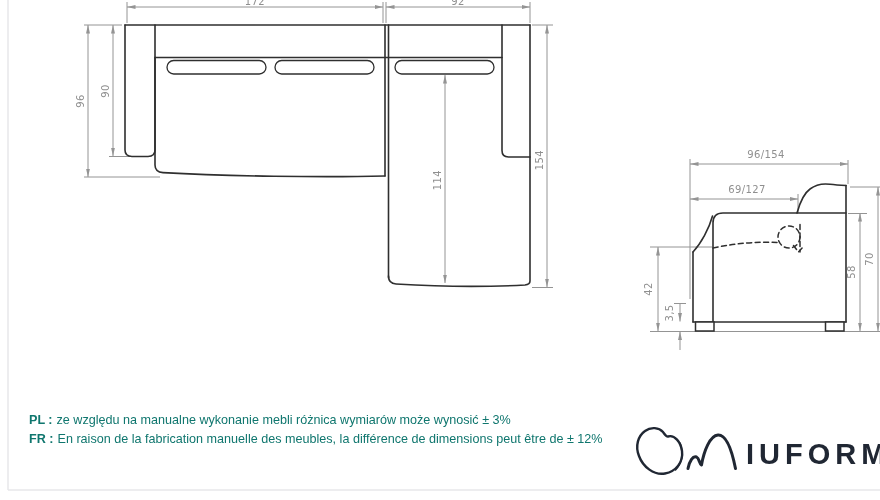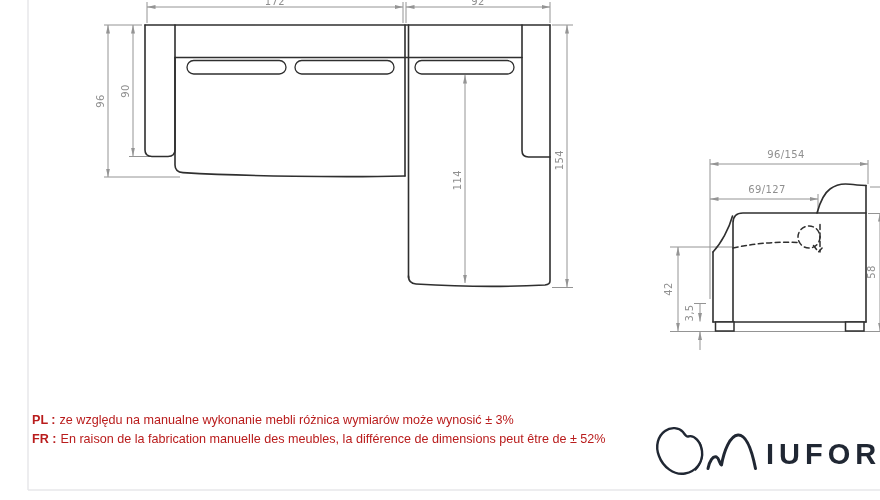--- a/index.html
+++ b/index.html
@@ -1,31 +1,31 @@
 <!DOCTYPE html>
 <html><head>
 <meta charset="utf-8">
 <style>
   html,body{margin:0;padding:0;background:#ffffff;}
   body{width:880px;height:500px;position:relative;overflow:hidden;
        font-family:"Liberation Sans", sans-serif;}
-  .stage{position:absolute;inset:0;width:764px;height:500px;margin-left:20px;}
+  .stage{position:absolute;inset:0;width:764px;height:500px;}
   svg.drawing{position:absolute;left:0;top:0;width:880px;height:500px;display:block;}
 
   
   .obj{stroke:#2f2f2f;stroke-width:1.6;fill:none;stroke-linejoin:round;stroke-linecap:round;}
   .obj-thin{stroke:#2f2f2f;stroke-width:1.3;fill:none;}
   .leg{stroke:#2f2f2f;stroke-width:1.5;fill:#ffffff;}
   .dash{stroke:#2f2f2f;stroke-width:1.5;fill:none;stroke-dasharray:5 3.5;stroke-linecap:round;}
   .dim{stroke:#949494;stroke-width:1;fill:none;}
   .dimtxt{font-family:"DejaVu Sans", sans-serif;font-size:10px;fill:#8f8f8f;letter-spacing:.4px;}
   .frame{stroke:#e7e7ea;stroke-width:1.5;fill:none;}
 
   
-  .notes{position:absolute;left:12px;top:411px;color:#b91c1c;font-size:12.6px;line-height:19.3px;white-space:nowrap;}
+  .notes{position:absolute;left:29px;top:411px;color:#0f766e;font-size:12.6px;line-height:19.3px;white-space:nowrap;}
   .notes .row b{font-weight:bold;}
   .notes .row span{margin-left:4px;}
 
   
   .logo{position:absolute;left:632px;top:422px;height:64px;display:flex;align-items:center;}
   .logo svg{display:block;}
   .wordmark{color:#202733;font-weight:bold;font-size:29px;letter-spacing:5px;margin-left:2px;}
 </style>
 </head>
 <body>
@@ -102,21 +102,21 @@
       <rect class="leg" x="825.5" y="322" width="18.5" height="9"></rect>
       <path class="dash" d="M713,248 C737,243 757,241.5 777,242.5"></path>
       <circle class="dash" cx="789" cy="237" r="11"></circle>
       <path class="dash" d="M793.5,245.5 L798.5,252 L804,246"></path>
       <path class="dash" d="M800,224.5 V252"></path>
     </g>
   </svg>
 
   <div class="notes">
     <div class="row"><b>PL :</b><span>ze względu na manualne wykonanie mebli różnica wymiarów może wynosić ± 3%</span></div>
-    <div class="row"><b>FR :</b><span>En raison de la fabrication manuelle des meubles, la différence de dimensions peut être de ± 52%</span></div>
+    <div class="row"><b>FR :</b><span>En raison de la fabrication manuelle des meubles, la différence de dimensions peut être de ± 12%</span></div>
   </div>
 
   <div class="logo">
     <svg width="112" height="62" viewBox="0 0 112 62" xmlns="http://www.w3.org/2000/svg">
       <g fill="none" stroke="#202733" stroke-width="2.4" stroke-linecap="round" stroke-linejoin="round">
         <path d="M31,9 C27,4.5 19,3.5 13,8 C6,13 3,23 7,33 C11,44 22,52.5 33,50.5 C44,48.5 51.5,39 50,28 C48.8,19 42.5,11.5 36,13.5 C34.3,14 32.5,11 31,9 Z"></path>
         <path stroke-width="1.6" d="M48,20 C51.5,29 50.5,40 43.5,47"></path>
         <path stroke-width="3" d="M56,45.5 C57.5,38 61,32.5 64.5,34 C67.5,35.5 67,40.5 69.5,42 C72,28 78,12.5 86,12 C94.5,11.5 100,28 103.5,45.5"></path>
       </g>
     </svg>

